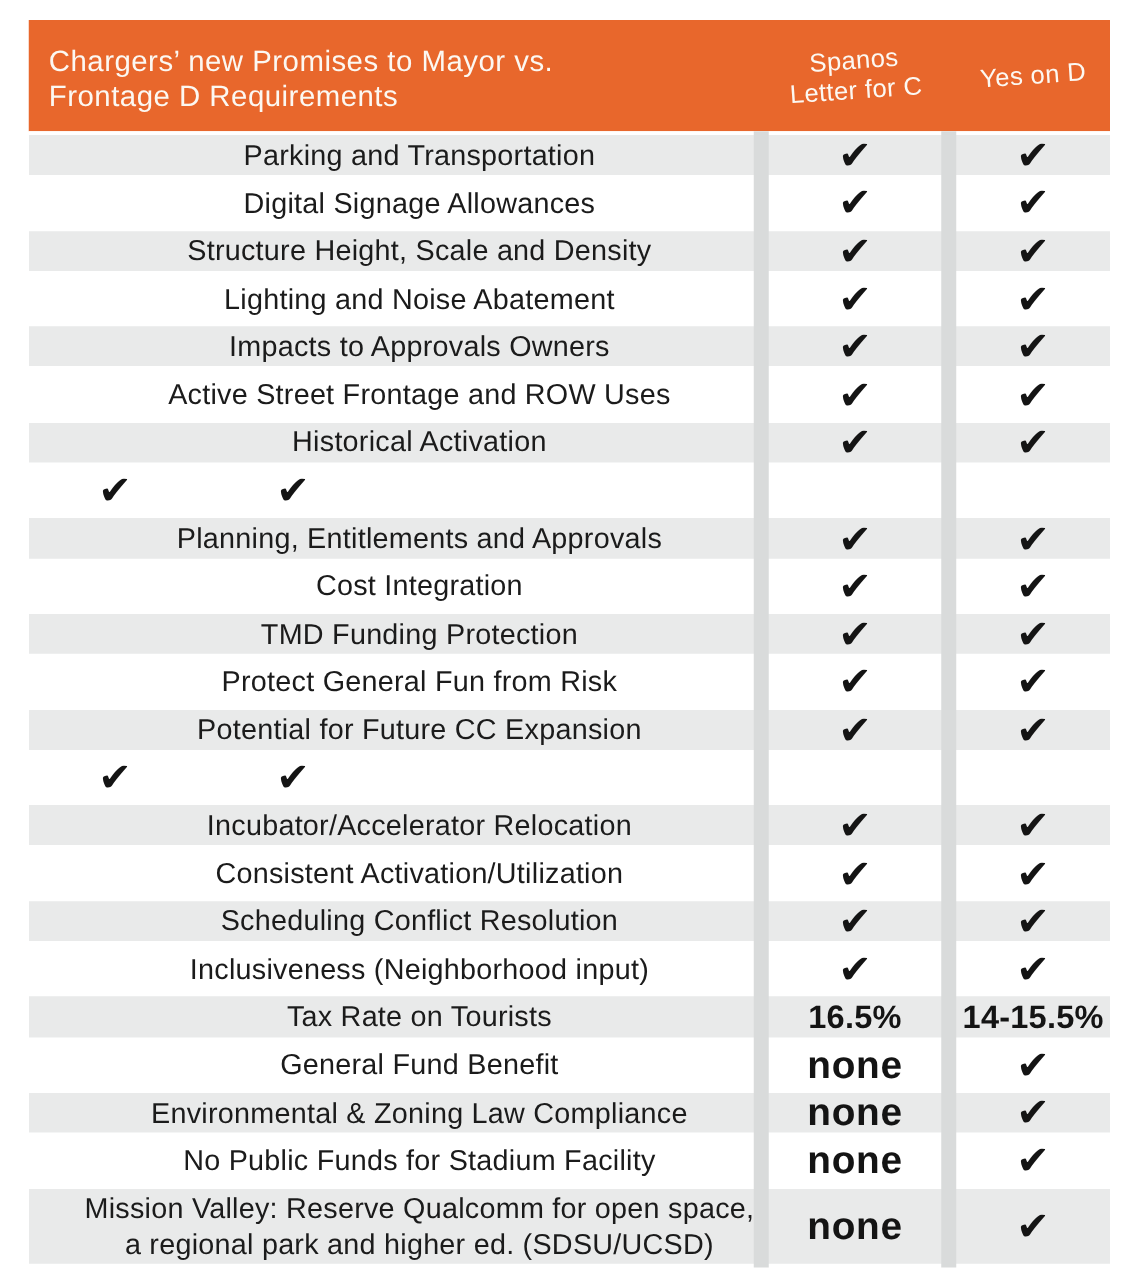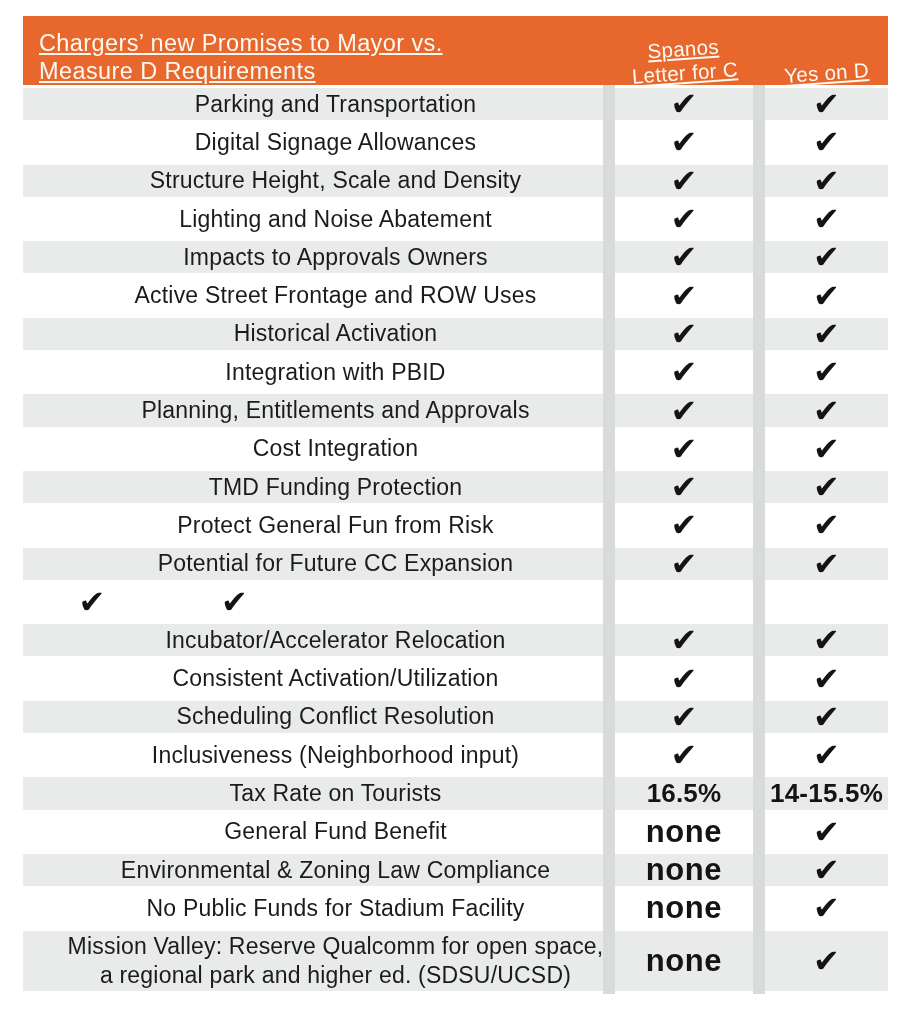--- a/index.html
+++ b/index.html
@@ -8,21 +8,21 @@
     --sep-gray:#D9DBDB;
     --ink:#1B1B1B;
     --header-text:#FCF8F2;
   }
   *{margin:0;padding:0;box-sizing:border-box;}
   html,body{width:897px;height:1024px;background:#ffffff;font-family:"Liberation Sans",sans-serif;}
   .canvas{position:relative;width:897px;height:1024px;background:#fff;overflow:hidden;}
   .table{position:absolute;left:23px;top:16px;width:865px;}
 
   
-  .thead{height:69px;background:var(--orange);display:flex;align-items:flex-end;color:var(--header-text);text-decoration:underline;}
+  .thead{height:89px;background:var(--orange);display:flex;align-items:center;color:var(--header-text);}
   .title{width:592px;padding-left:16px;padding-top:4px;font-size:23.5px;line-height:28px;letter-spacing:0.4px;font-weight:500;}
   .hcol{text-align:center;font-size:20.5px;line-height:24px;letter-spacing:0.3px;transform:rotate(-4deg);font-weight:500;}
   .hcol-spanos{width:138px;}
   .hcol-yesd{width:123px;margin-left:12px;}
 
   
   .tbody{position:relative;}
   .vsep{position:absolute;top:0;bottom:0;width:12px;background:var(--sep-gray);z-index:1;}
   .vsep1{left:580px;}
   .vsep2{left:730px;}
@@ -41,21 +41,21 @@
 </style>
 </head>
 <body>
 
 <div class="canvas">
   <div class="table">
 
     <div class="thead">
       <div class="title">
         <div>Chargers’ new Promises to Mayor vs.</div>
-        <div>Measure D Requirements</div>
+        <div>Frontage D Requirements</div>
       </div>
       <div class="hcol hcol-spanos">
         <div>Spanos</div>
         <div>Letter for C</div>
       </div>
       <div class="hcol hcol-yesd">
         <div>Yes on D</div>
       </div>
     </div>
 
@@ -106,23 +106,20 @@
     <div class="cell cell-2"><span class="check">✔</span></div>
   </div>
         <div class="row shaded">
     <div class="cell label">
             <div>Historical Activation</div>
           </div>
     <div class="cell cell-1"><span class="check">✔</span></div>
     <div class="cell cell-2"><span class="check">✔</span></div>
   </div>
         <div class="row">
-    <div class="cell label">
-            <div>Integration with PBID</div>
-          </div>
     <div class="cell cell-1"><span class="check">✔</span></div>
     <div class="cell cell-2"><span class="check">✔</span></div>
   </div>
         <div class="row shaded">
     <div class="cell label">
             <div>Planning, Entitlements and Approvals</div>
           </div>
     <div class="cell cell-1"><span class="check">✔</span></div>
     <div class="cell cell-2"><span class="check">✔</span></div>
   </div>

